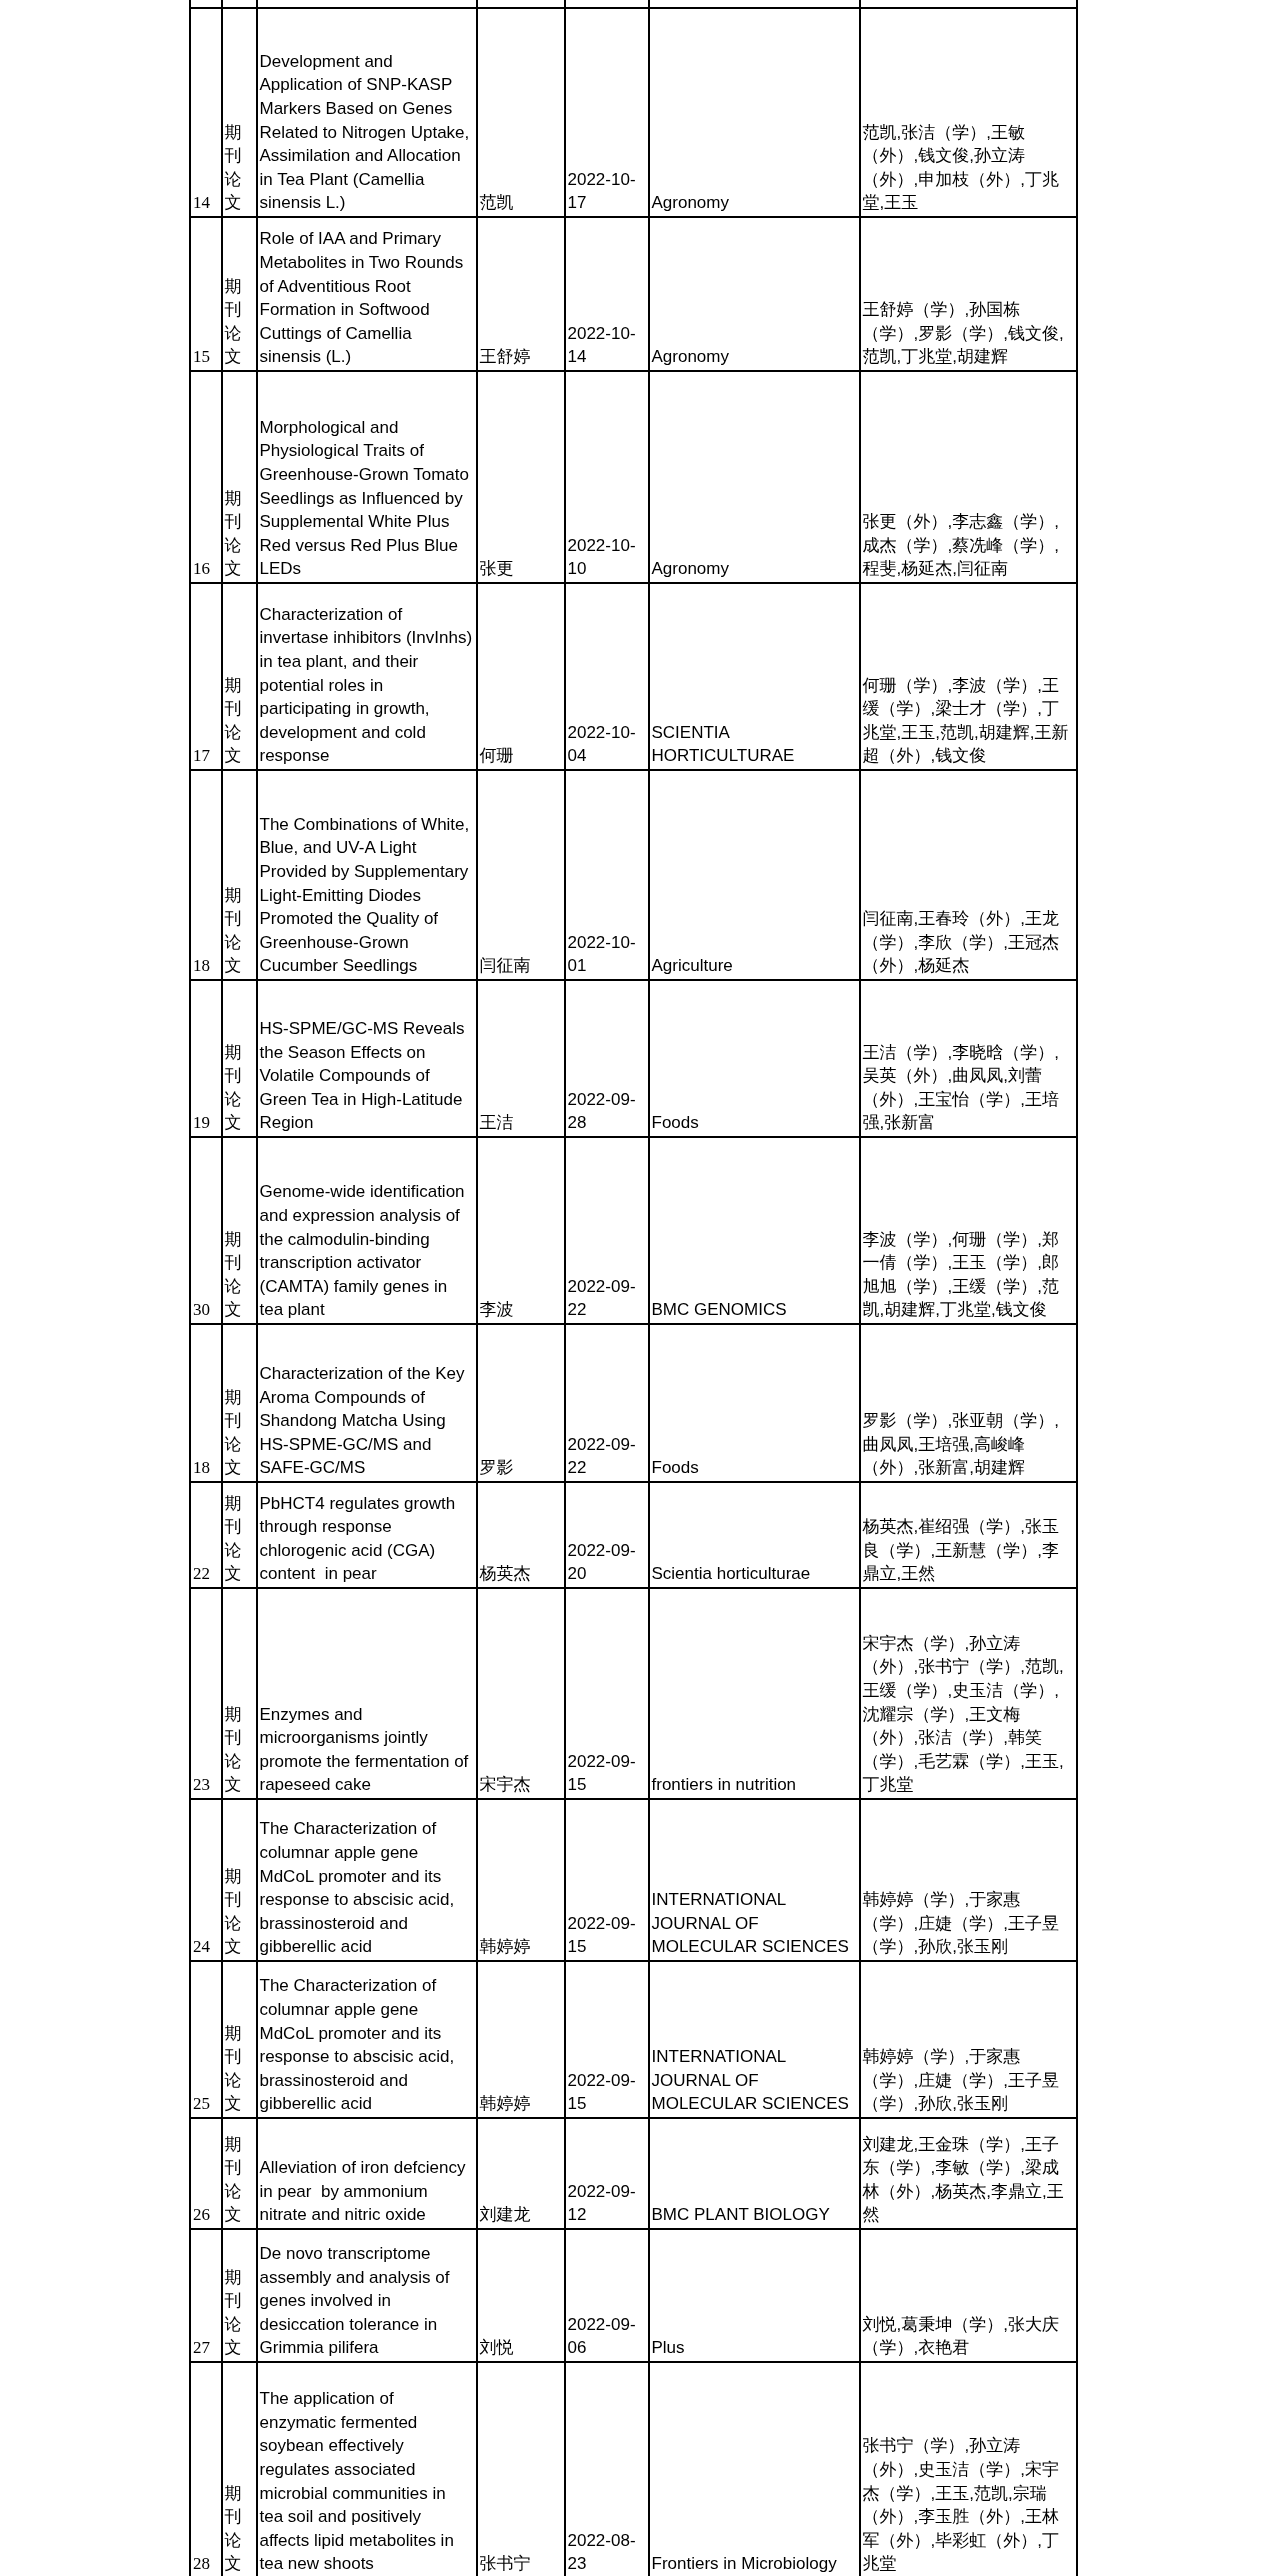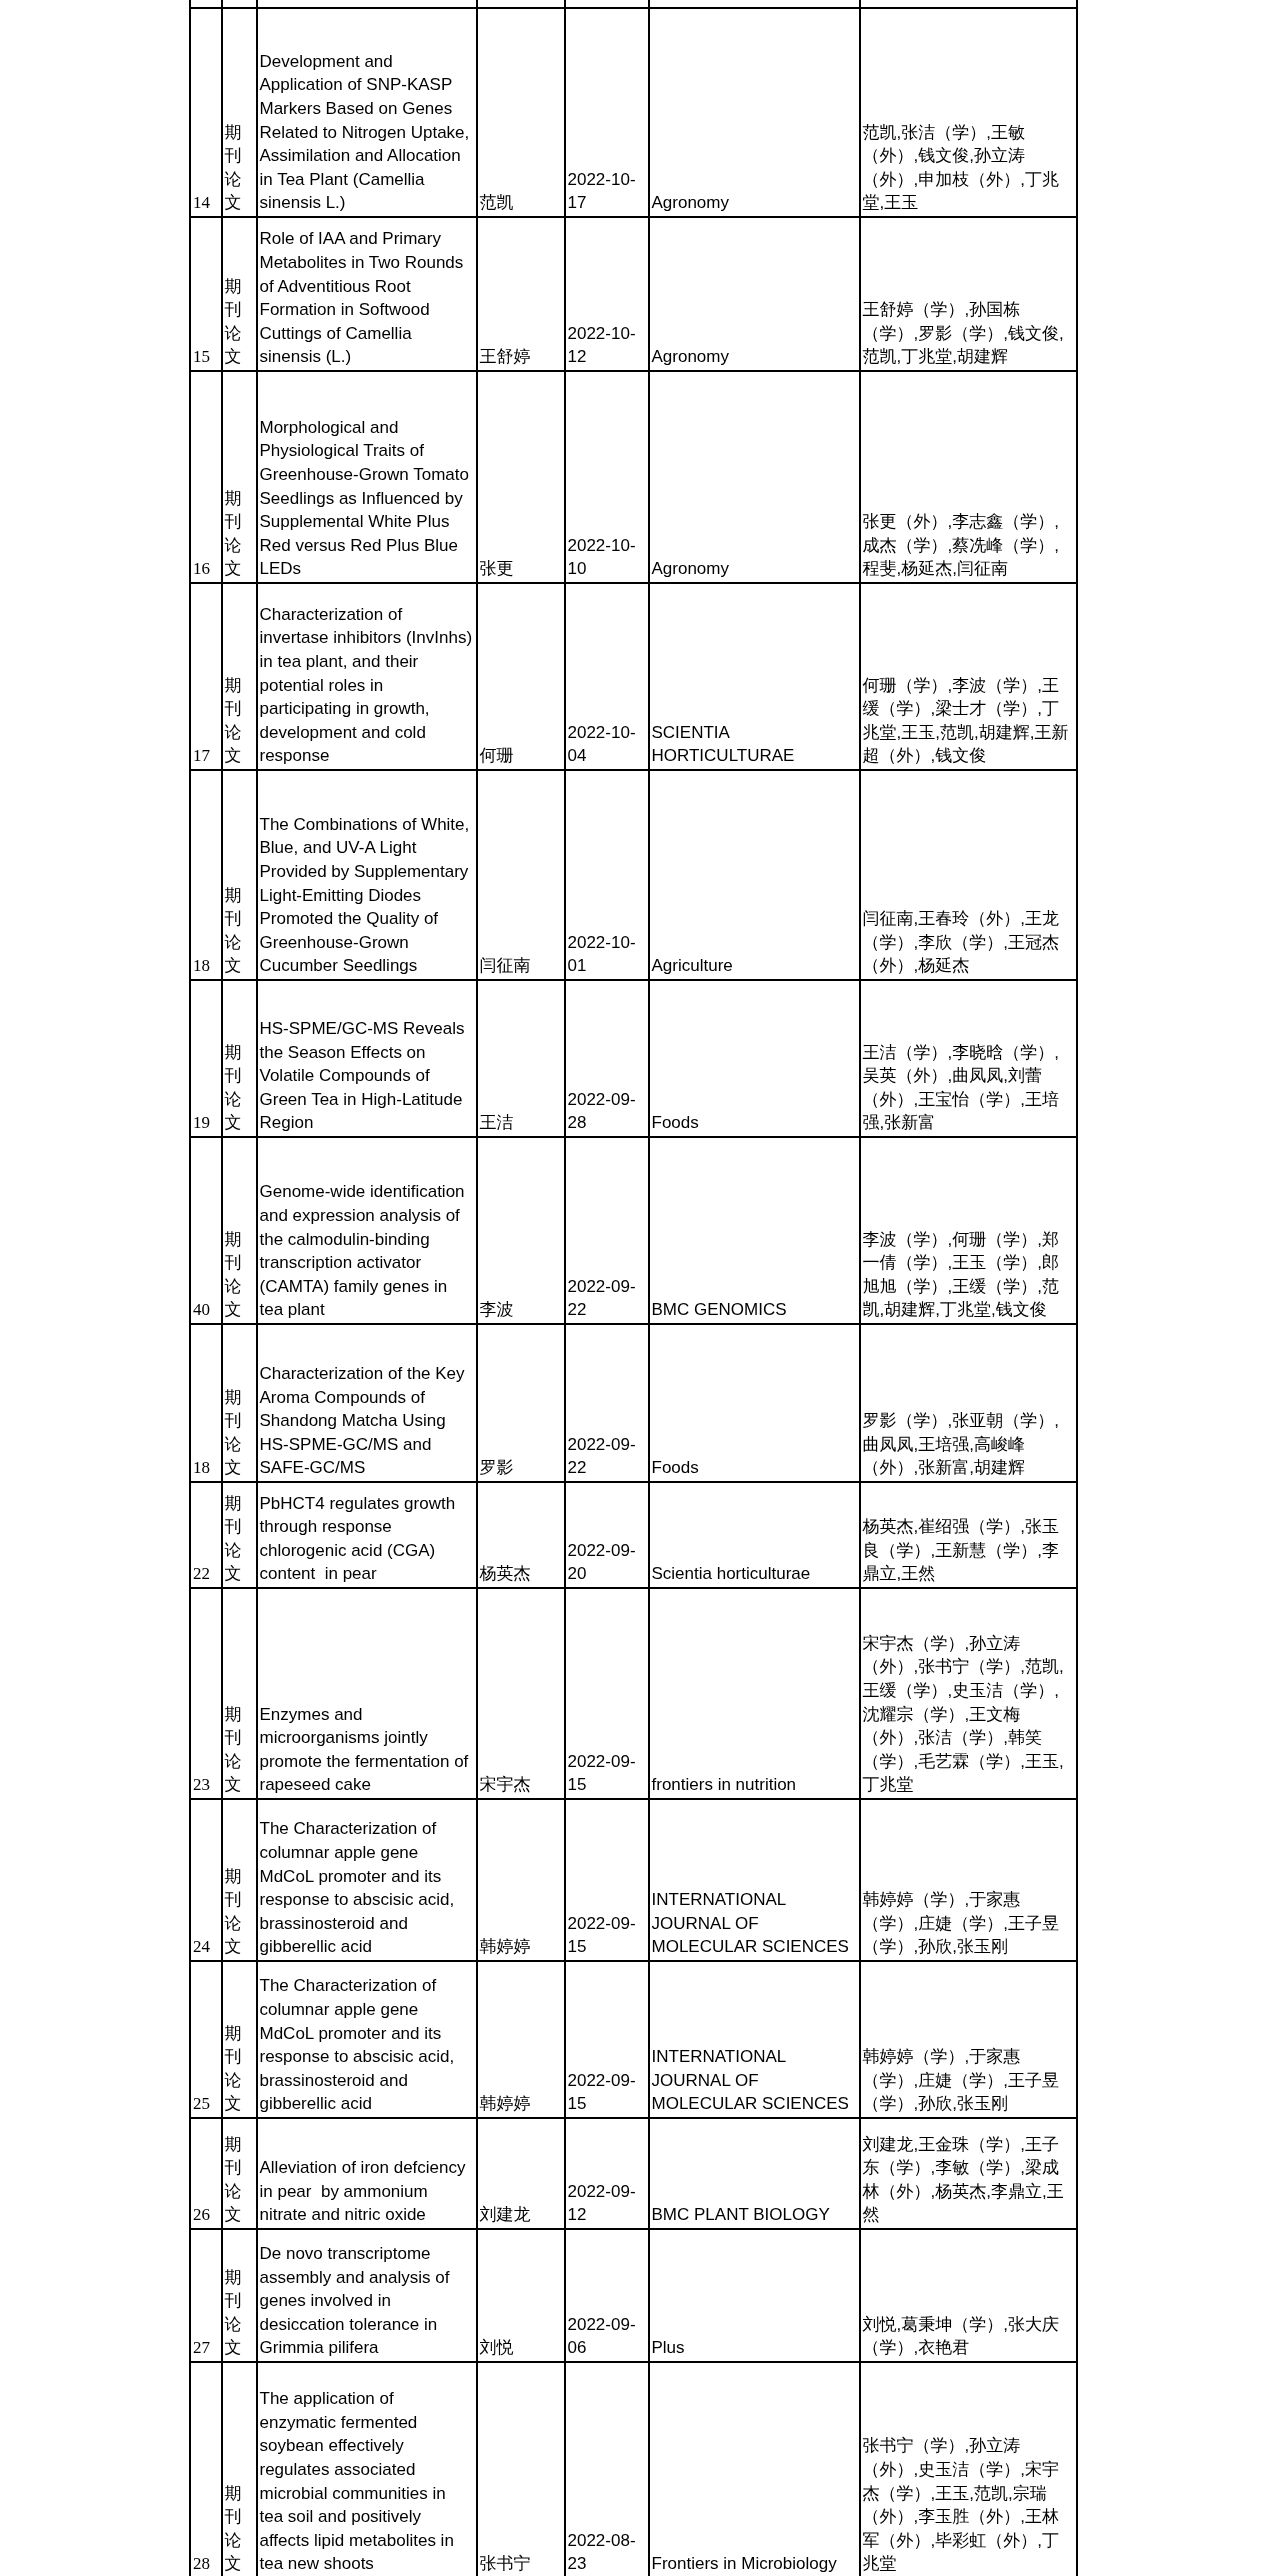--- a/index.html
+++ b/index.html
@@ -69,21 +69,21 @@
         <td>范凯</td>
         <td>2022-10-17</td>
         <td>Agronomy</td>
         <td>范凯,张洁（学）,王敏（外）,钱文俊,孙立涛（外）,申加枝（外）,丁兆堂,王玉</td>
       </tr>
       <tr style="height: 154px;">
         <td class="cell-no">15</td>
         <td class="cell-type">期刊论文</td>
         <td class="cell-title">Role of IAA and Primary Metabolites in Two Rounds of Adventitious Root Formation in Softwood Cuttings of Camellia sinensis (L.)</td>
         <td>王舒婷</td>
-        <td>2022-10-12</td>
+        <td>2022-10-14</td>
         <td>Agronomy</td>
         <td>王舒婷（学）,孙国栋（学）,罗影（学）,钱文俊,范凯,丁兆堂,胡建辉</td>
       </tr>
       <tr style="height: 212px;">
         <td class="cell-no">16</td>
         <td class="cell-type">期刊论文</td>
         <td class="cell-title">Morphological and Physiological Traits of Greenhouse-Grown Tomato Seedlings as Influenced by Supplemental White Plus Red versus Red Plus Blue LEDs</td>
         <td>张更</td>
         <td>2022-10-10</td>
         <td>Agronomy</td>
@@ -110,21 +110,21 @@
       <tr style="height: 157px;">
         <td class="cell-no">19</td>
         <td class="cell-type">期刊论文</td>
         <td class="cell-title">HS-SPME/GC-MS Reveals the Season Effects on Volatile Compounds of Green Tea in High-Latitude Region</td>
         <td>王洁</td>
         <td>2022-09-28</td>
         <td>Foods</td>
         <td>王洁（学）,李晓晗（学）,吴英（外）,曲凤凤,刘蕾（外）,王宝怡（学）,王培强,张新富</td>
       </tr>
       <tr style="height: 187px;">
-        <td class="cell-no">40</td>
+        <td class="cell-no">30</td>
         <td class="cell-type">期刊论文</td>
         <td class="cell-title">Genome-wide identification and expression analysis of the calmodulin-binding transcription activator (CAMTA) family genes in tea plant</td>
         <td>李波</td>
         <td>2022-09-22</td>
         <td>BMC GENOMICS</td>
         <td>李波（学）,何珊（学）,郑一倩（学）,王玉（学）,郎旭旭（学）,王缓（学）,范凯,胡建辉,丁兆堂,钱文俊</td>
       </tr>
       <tr style="height: 158px;">
         <td class="cell-no">18</td>
         <td class="cell-type">期刊论文</td>

